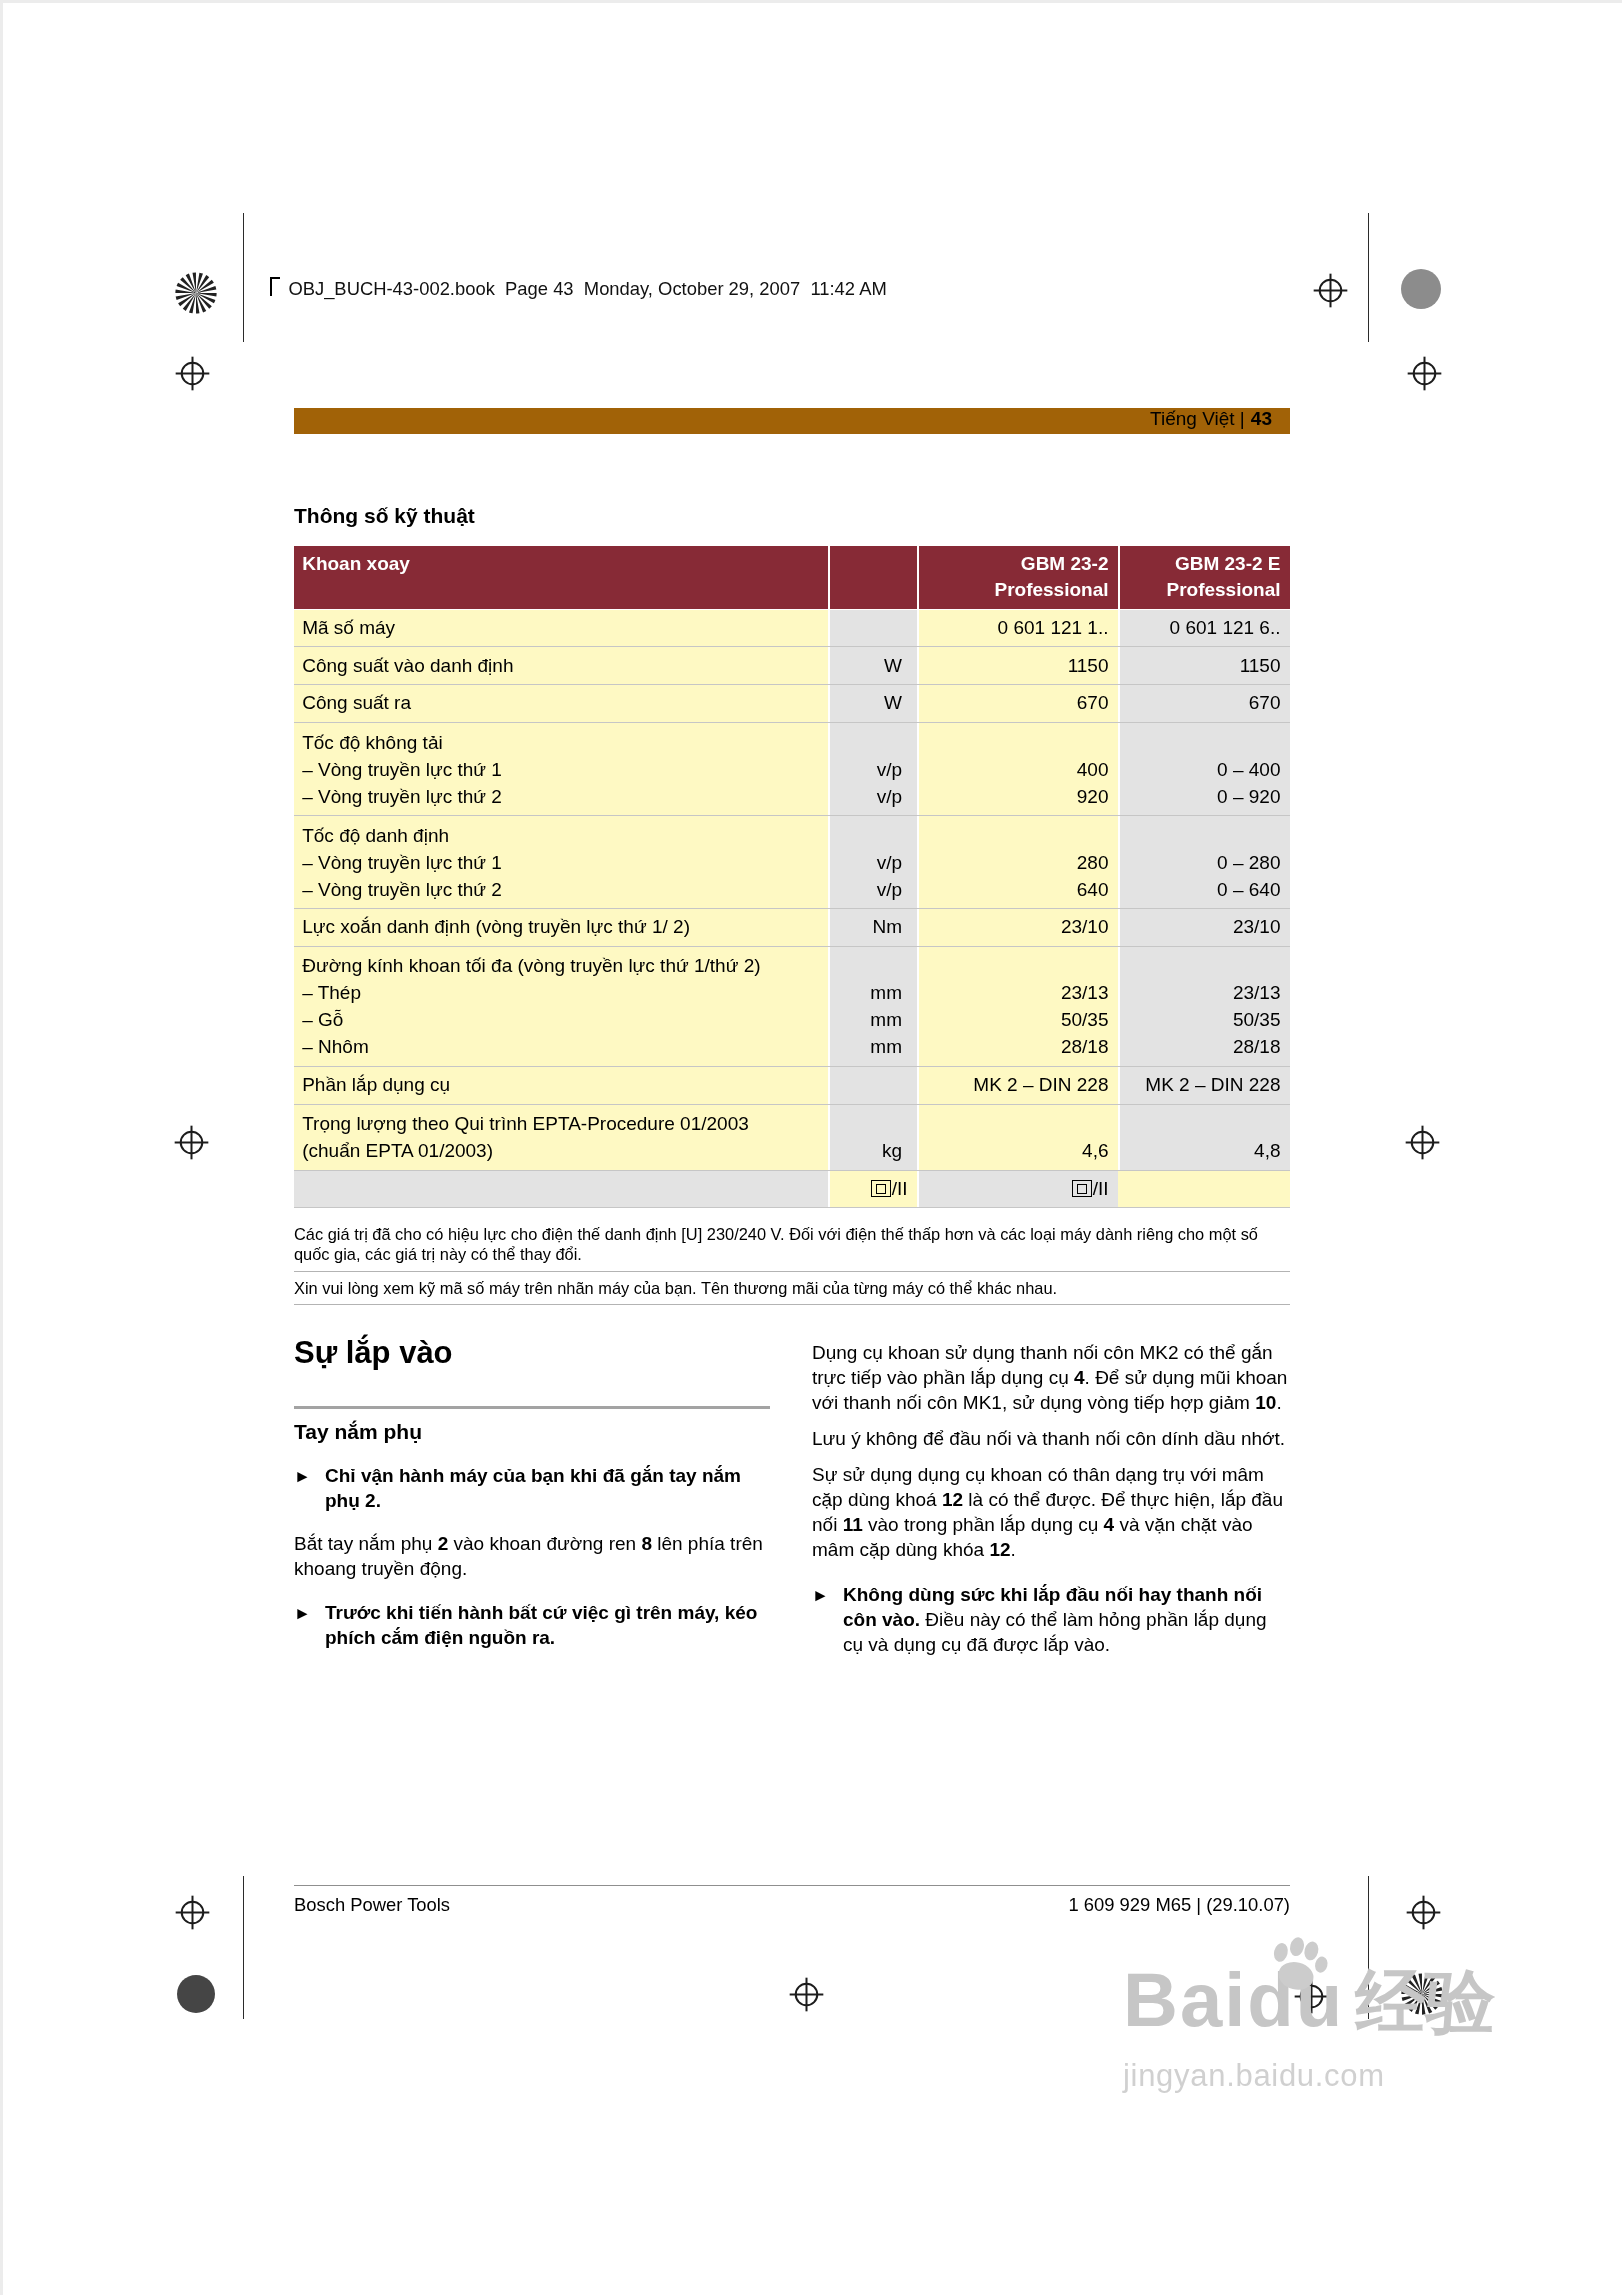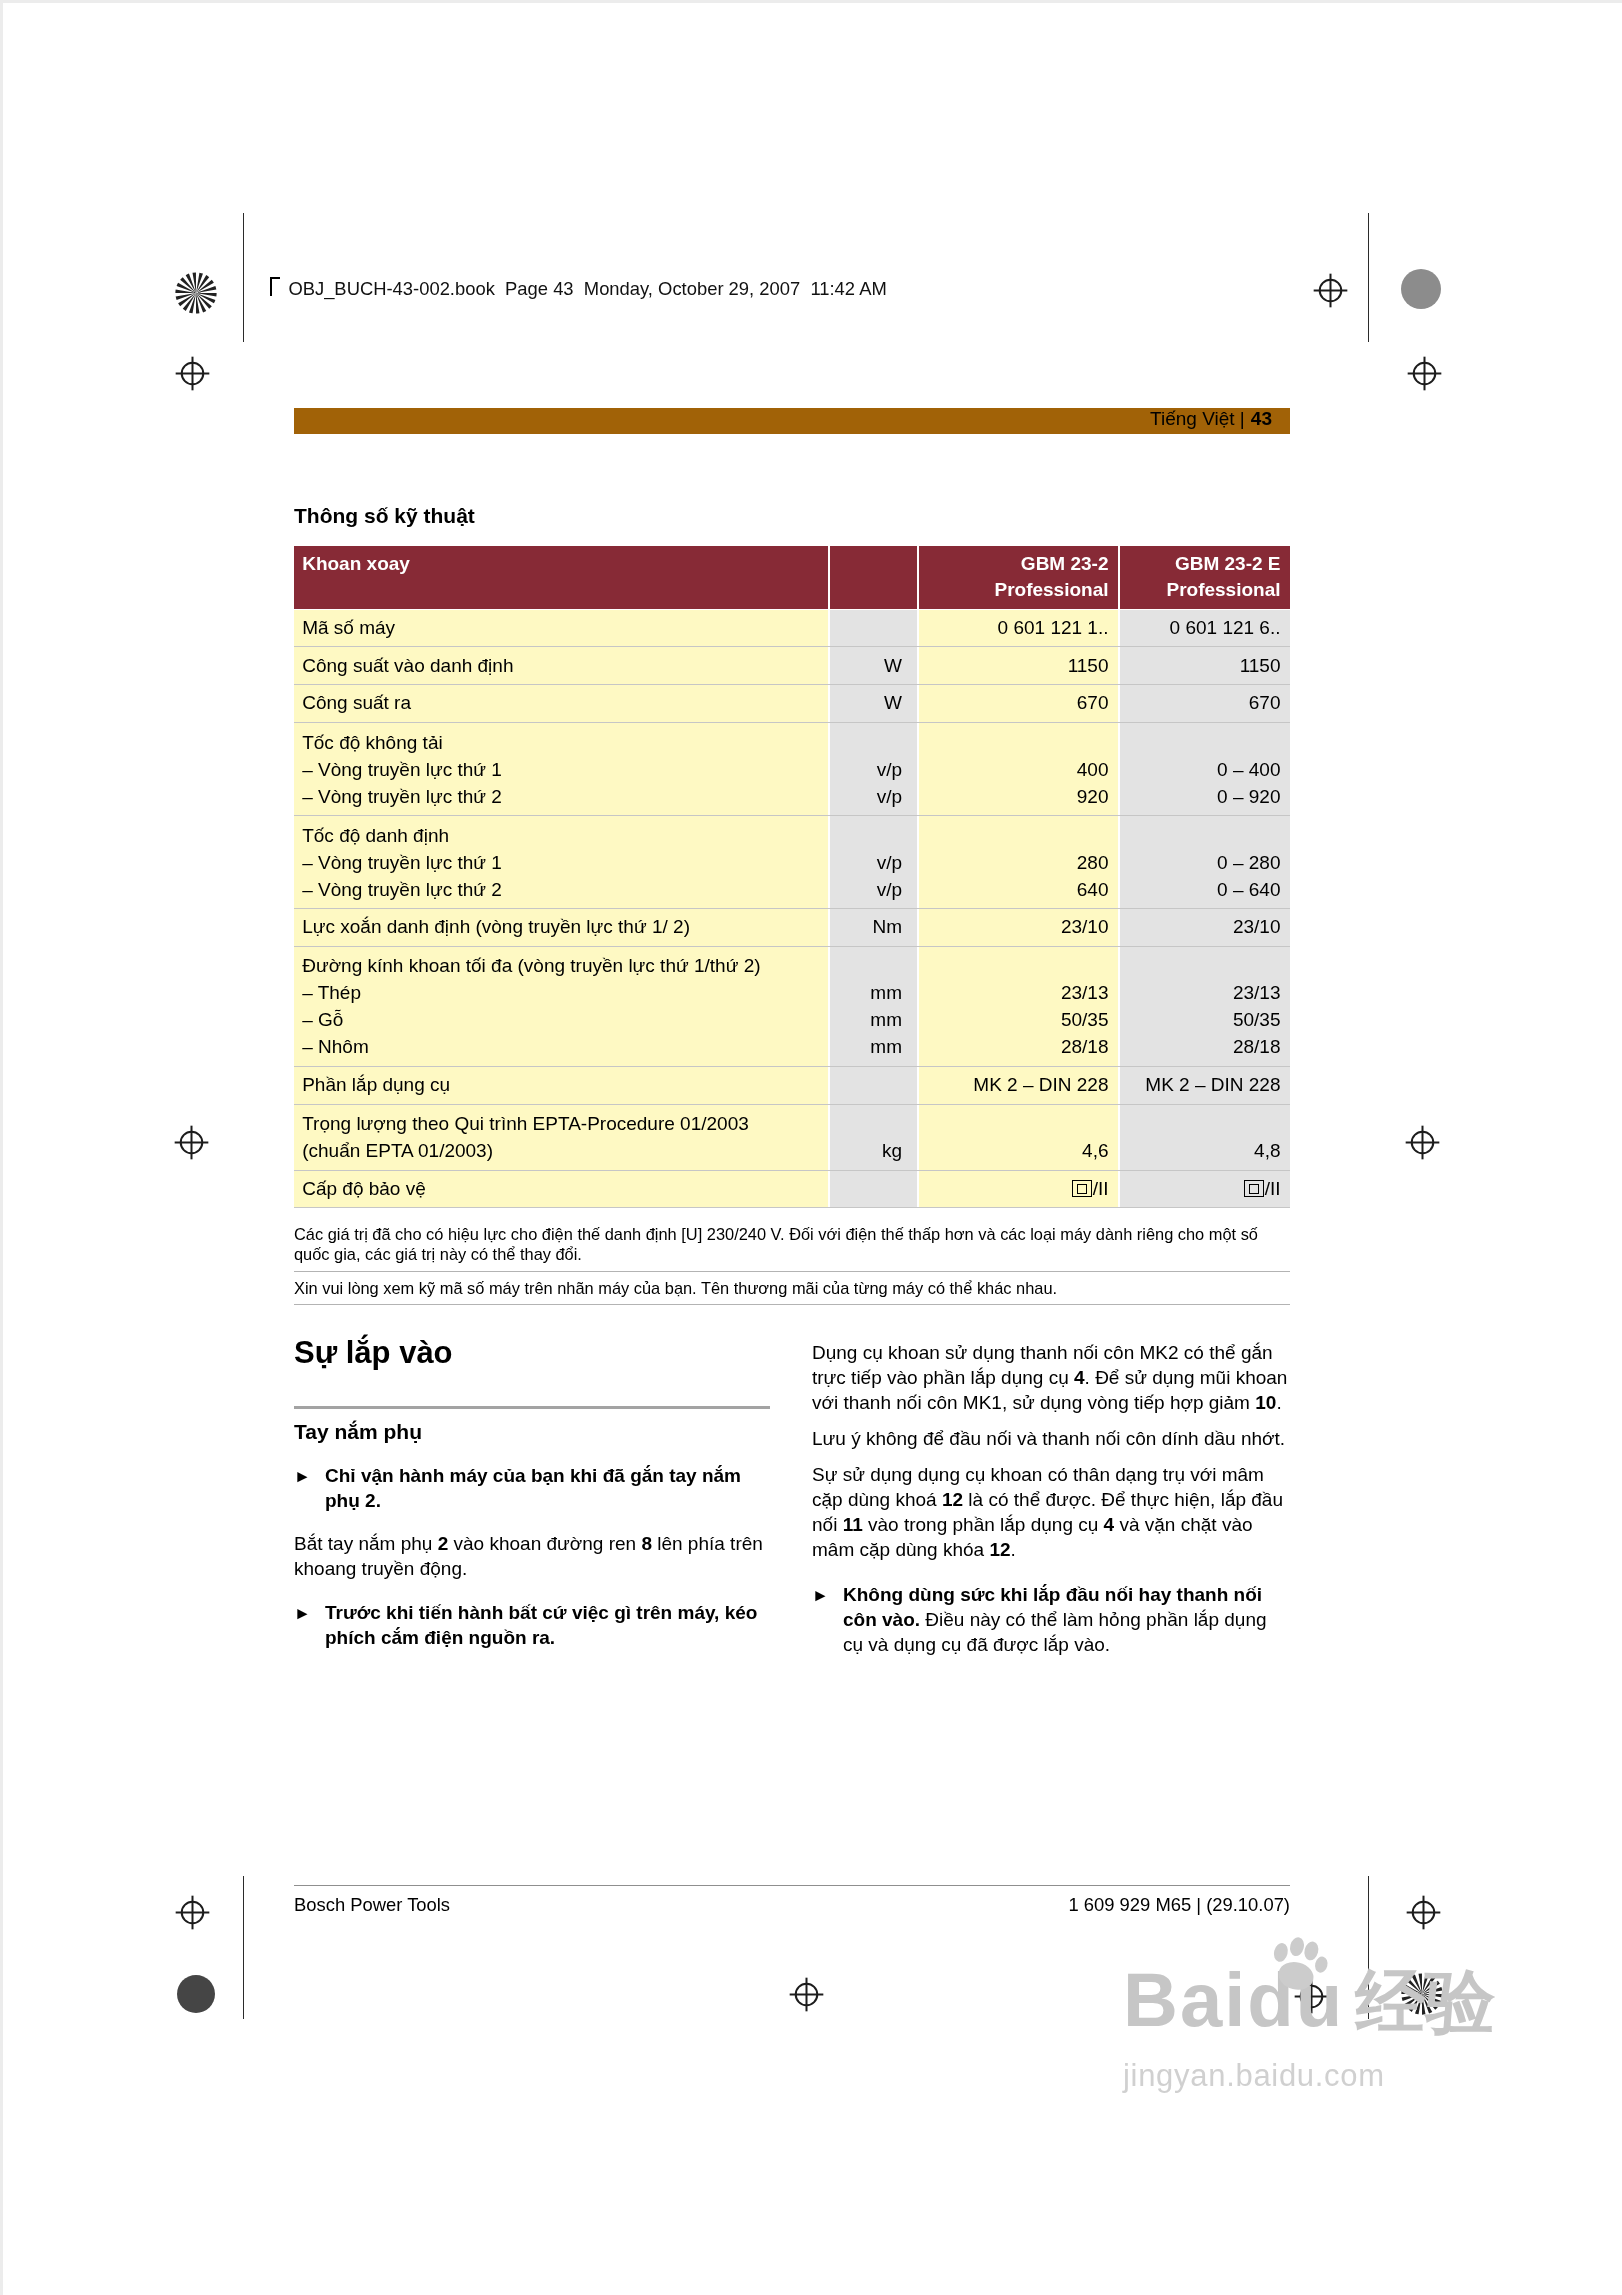--- a/index.html
+++ b/index.html
@@ -272,21 +272,20 @@
           <div class="ln"></div>
           <div class="ln">4,6</div>
         </div>
         <div class="cell val shaded">
           <div class="ln"></div>
           <div class="ln">4,8</div>
         </div>
       </div>
 
       <div class="t-row">
-        <div class="cell label">Cấp độ bảo vệ</div>
         <div class="cell unit"></div>
         <div class="cell val">
           <span class="dbl-ins"></span><span>/II</span>
         </div>
         <div class="cell val shaded">
           <span class="dbl-ins"></span><span>/II</span>
         </div>
       </div>
 
     </div>

